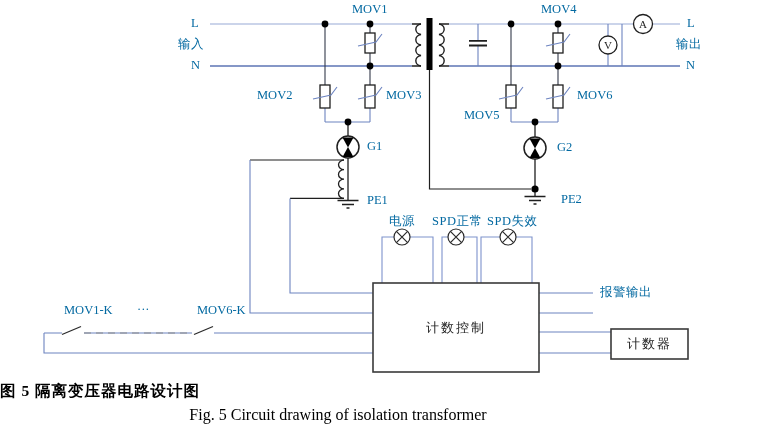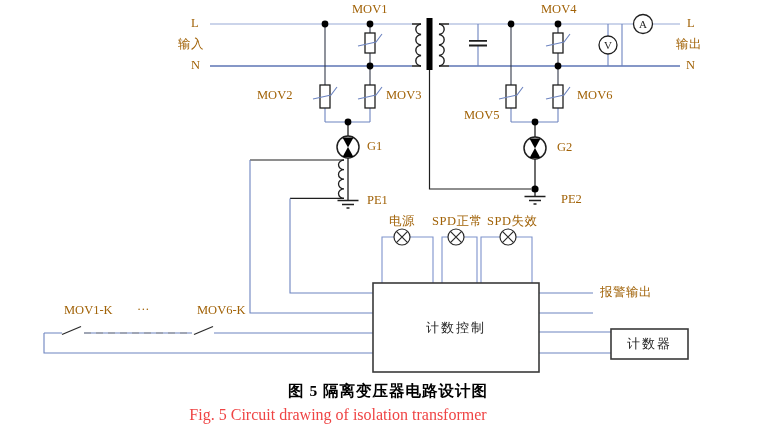--- a/index.html
+++ b/index.html
@@ -1,27 +1,27 @@
 <!DOCTYPE html>
 <html><head>
 <meta charset="utf-8">
 <style>
   html,body{margin:0;padding:0;background:#ffffff;}
   #stage{position:relative;width:776px;height:437px;background:#ffffff;overflow:hidden;
          font-family:"Liberation Serif", serif;}
   #circuit-svg{position:absolute;left:0;top:0;}
   .lbl{position:absolute;font-family:"Liberation Serif", serif;font-size:12.5px;
-       color:#a16207;white-space:nowrap;line-height:1;}
+       color:#0369a1;white-space:nowrap;line-height:1;}
   .lbl.cjk{font-size:12.5px;letter-spacing:0.5px;}
   .box-label{position:absolute;display:flex;align-items:center;justify-content:center;
        font-size:13px;color:#1c1c1c;letter-spacing:2px;}
-  .cap1{position:absolute;left:0;top:381px;width:776px;text-align:center;
+  .cap1{position:absolute;left:0;top:381px;width:776px;text-align:left;
         font-size:15.5px;font-weight:bold;color:#000;letter-spacing:1px;}
   .cap2{position:absolute;left:0;top:406px;width:676px;text-align:center;
-        font-size:16px;color:#ef4444;}
+        font-size:16px;color:#000000;}
 </style>
 </head>
 <body>
 
 <div id="stage">
 
   <svg id="circuit-svg" width="776" height="437" viewBox="0 0 776 437">
 
     <g fill="none">
       <path d="M210 24 H412" stroke="#97a9d6" stroke-width="1.2"></path>

